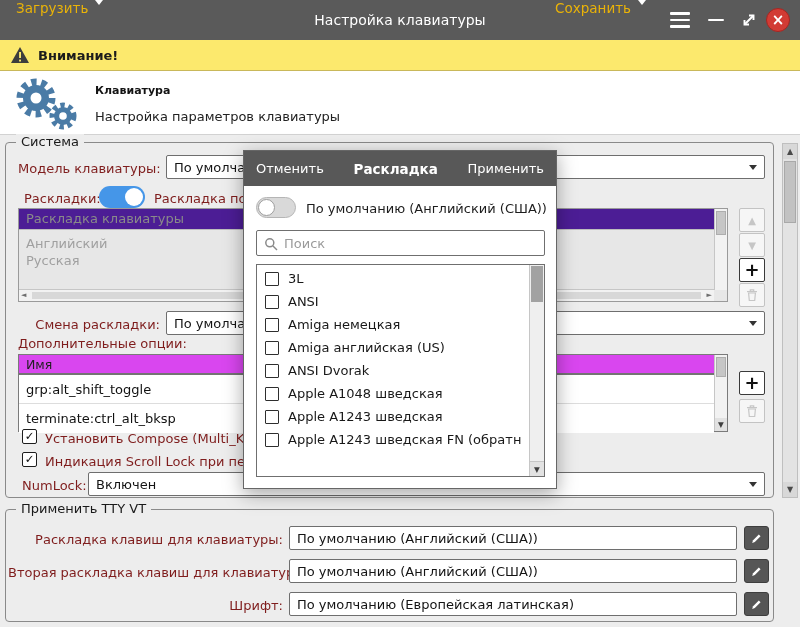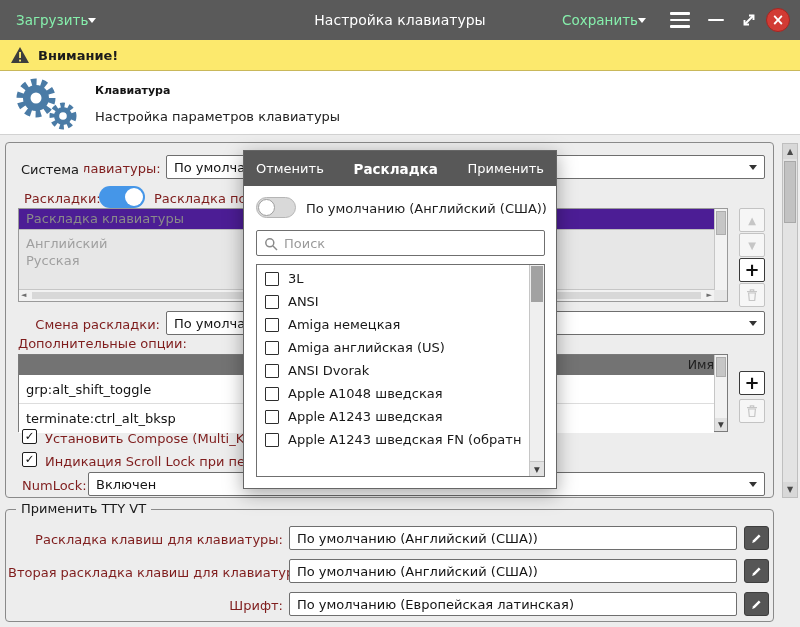--- a/index.html
+++ b/index.html
@@ -2,22 +2,22 @@
 <html><head>
 <meta charset="utf-8">
 <style>
   * { margin:0; padding:0; box-sizing:border-box; }
   html,body { width:800px; height:627px; overflow:hidden; }
   body { font-family:"DejaVu Sans", sans-serif; }
   .stage { position:relative; width:800px; height:627px; background:#ededed; overflow:hidden; }
 
   
   .titlebar { position:absolute; left:0; top:0; width:800px; height:40px; background:#5a5a5a; }
-  .tb-btn { position:absolute; top:0; height:40px; display:flex; align-items:center; 
-            color:#86efac; font-size:13.5px; padding:0 6px; cursor:default; z-index:2; }
+  .tb-btn { position:absolute; top:0; height:40px; display:flex; align-items:flex-start; gap:7px;
+            color:#eab308; font-size:13.5px; padding:0 6px; cursor:default; z-index:2; }
   .tb-title { position:absolute; left:0; right:0; top:0; height:40px; line-height:40px;
               text-align:center; color:#fff; font-size:14px; z-index:1; }
   .caret-w { width:0; height:0; border-left:4.5px solid transparent; border-right:4.5px solid transparent;
              border-top:5.5px solid #fff; }
   .ham { position:absolute; right:108px; top:10px; width:24px; height:20px; display:flex;
          flex-direction:column; justify-content:space-between; padding:2px 2px; z-index:2; }
   .ham .bar { height:2.6px; background:#fff; border-radius:1px; }
   .minbtn { position:absolute; right:72px; top:12px; width:20px; height:16px; display:flex;
             align-items:center; z-index:2; }
   .minbtn .bar { width:16px; height:2.8px; background:#fff; border-radius:1px; }
@@ -68,22 +68,22 @@
   
   .listbox { position:absolute; left:18px; top:208px; width:710px; height:94px; background:#e7e7e7;
              border:1px solid #9a9a9a; }
   .lb-head { position:absolute; left:0; top:0; right:13px; height:21px; background:#4c1d95;
              border-bottom:1px solid #bdbdbd; font-size:13px; color:#8a8a8a; padding:2px 0 0 7px; }
   .lb-item { position:absolute; left:7px; font-size:13px; color:#a0a0a0; }
 
   
   .opttable { position:absolute; left:18px; top:354px; width:710px; height:78px; background:#fff;
               border:1px solid #7a7a7a; }
-  .ot-head { position:absolute; left:0; top:0; right:13px; height:20px; background:#737373;
-             border-bottom:6px solid #737373; font-size:12.5px; color:#1f1f1f; padding:2px 0 0 7px;text-align:right; }
+  .ot-head { position:absolute; left:0; top:0; right:13px; height:20px; background:#d946ef;
+             border-bottom:2px solid #737373; font-size:12.5px; color:#1f1f1f; padding:2px 0 0 7px; }
   .ot-row { position:absolute; left:0; right:13px; height:29px; font-size:13px; color:#111;
             padding:7px 0 0 7px; border-bottom:1px solid #ddd; background:#fff; }
 
   
   .vtrack { position:absolute; background:#f2f2f2; border-left:1px solid #c6c6c6; }
   .vthumb { position:absolute; left:1px; right:1px; background:#c6c6c6; border:1px solid #adadad; }
   .htrack { position:absolute; background:#f2f2f2; border-top:1px solid #c6c6c6; display:flex;
             align-items:center; justify-content:space-between; font-size:7px; color:#8d8d8d; padding:0 2px; }
   .hthumb { position:absolute; left:13px; right:13px; top:2px; bottom:2px; background:#d8d8d8; }
   .sarrow { font-size:7px; color:#6e6e6e; text-align:center; line-height:1; }
@@ -181,21 +181,21 @@
       <circle cx="55" cy="42" r="9" fill="#4a7ba6"></circle>
       <circle cx="55" cy="42" r="3.8" fill="#ffffff"></circle>
     </svg>
     <div class="t1">Клавиатура</div>
     <div class="t2">Настройка параметров клавиатуры</div>
   </div>
 
   <div class="mainbg"></div>
 
   <div class="group" style="left:5px; top:142px; width:769px; height:356px;"></div>
-  <div class="legend" style="left:16px; top:134px;margin-top:28px;">Система</div>
+  <div class="legend" style="left:16px; top:134px;">Система</div>
 
   <div class="lbl lbl-r" style="left:18px; top:161px; width:142px;">Модель клавиатуры:</div>
   <div class="dd" style="left:166px; top:155px; width:599px; height:24px;">
     <span>По умолчанию (С</span>
     <span class="ddcaret"></span>
   </div>
 
   <div class="lbl" style="left:24px; top:191px;">Раскладки:</div>
   <div class="toggle" style="left:99px; top:186px; width:46px; height:22px; background:#4596e8;">
     <div class="knob" style="right:2px; top:2px; width:18px; height:18px;"></div>

